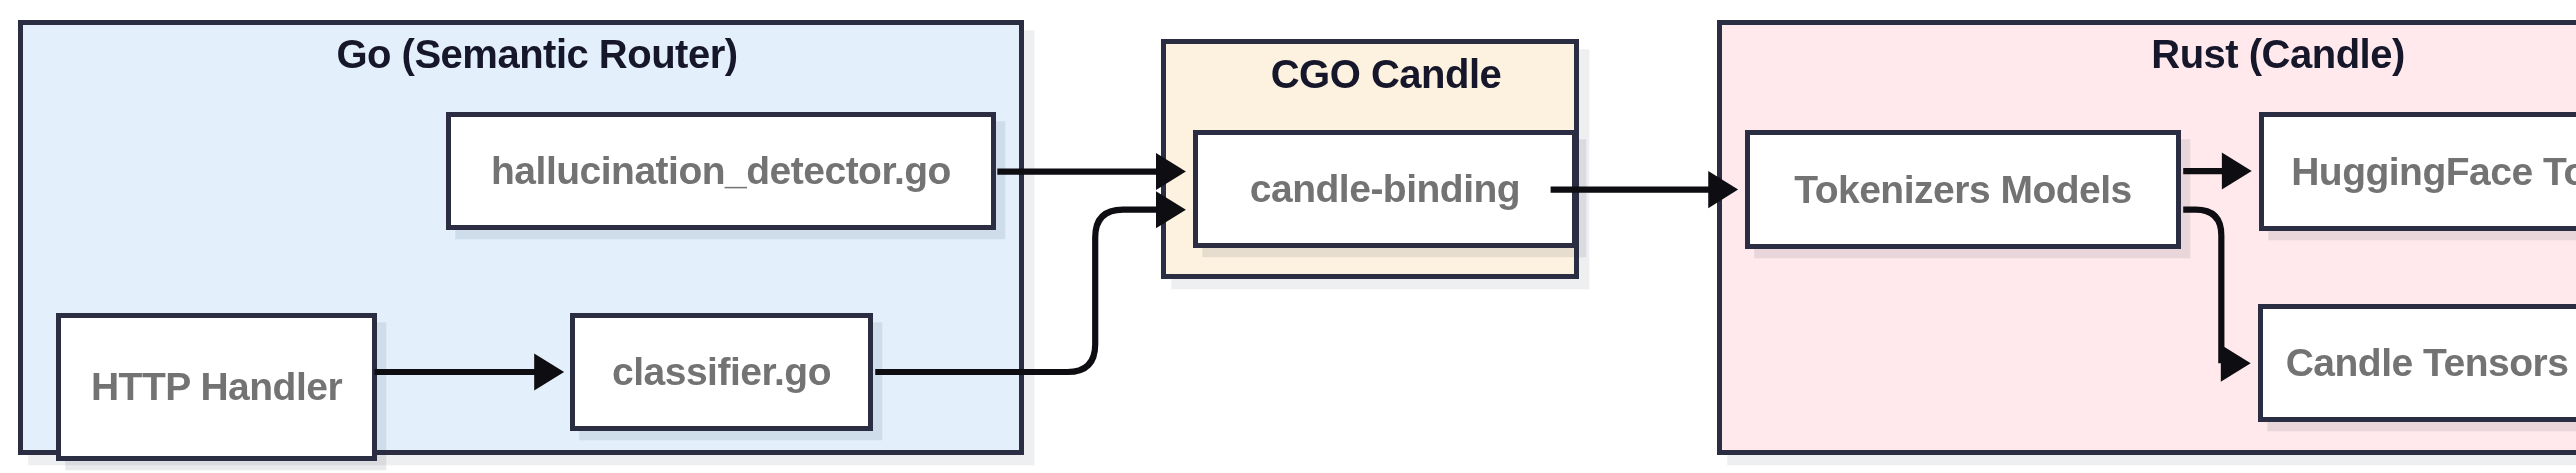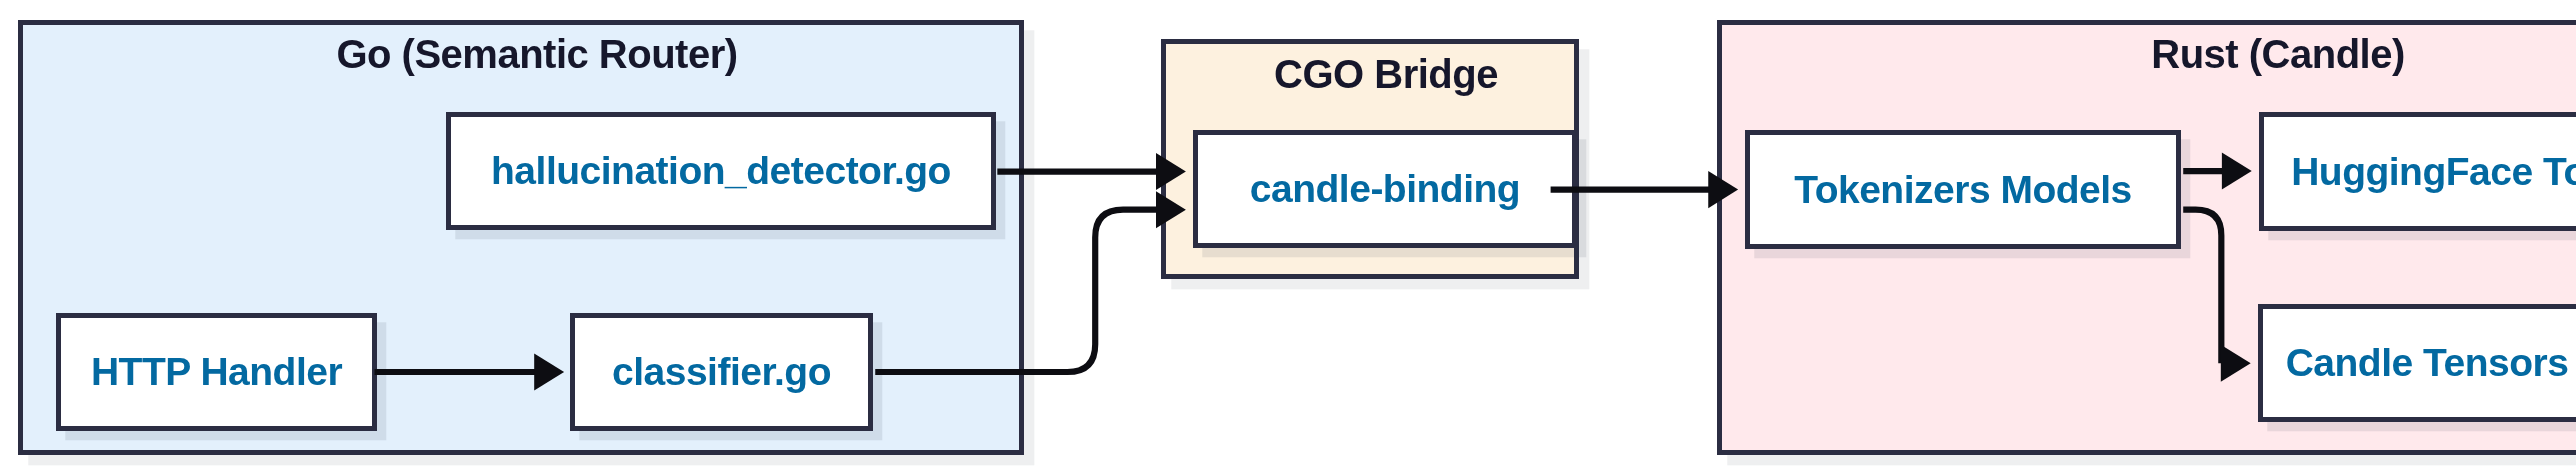--- a/index.html
+++ b/index.html
@@ -29,26 +29,26 @@
     padding-left:32px;
   }
   .group-label-inner{top:7.7px;}
   .node{
     position:absolute;
     background:#ffffff;
     border:5.2px solid #2b2d42;
     box-sizing:border-box;
     display:flex;align-items:center;justify-content:center;
     font-size:39px;font-weight:bold;
-    color:#0369a1;
+    color:#737373;
     letter-spacing:-0.5px;
     white-space:nowrap;
     box-shadow:9.3px 9.3px 0 rgba(43,45,66,0.10);
   }
-  .node-http{left:56px;top:313px;width:321px;height:118px;}
+  .node-http{left:56px;top:313px;width:321px;height:148px;}
   .node-classifier{left:570px;top:313px;width:303px;height:118px;}
   .node-halluc{left:446px;top:112px;width:550px;height:118px;}
   .node-candle-binding{left:1193px;top:130px;width:384px;height:118px;}
   .node-modernbert{left:1745px;top:130px;width:436px;height:119px;}
   .node-hf{left:2259px;top:112px;width:512px;height:119px;}
   .node-tensors{left:2258px;top:304px;width:338px;height:118px;}
   .edges{
     position:absolute;left:0;top:0;width:2822px;height:474px;
     pointer-events:none;
   }
@@ -58,21 +58,21 @@
 </head>
 <body>
 
 <div class="canvas">
 
   <div class="group group-go">
     <div class="group-label group-label-inner">Go (Semantic Router)</div>
   </div>
 
   <div class="group group-cgo">
-    <div class="group-label group-label-inner">CGO Bridge</div>
+    <div class="group-label group-label-inner">CGO Candle</div>
   </div>
 
   <div class="group group-rust">
     <div class="group-label group-label-inner">Rust (Candle)</div>
   </div>
 
   <div class="node node-http">HTTP Handler</div>
 
   <div class="node node-classifier">classifier.go</div>
 

